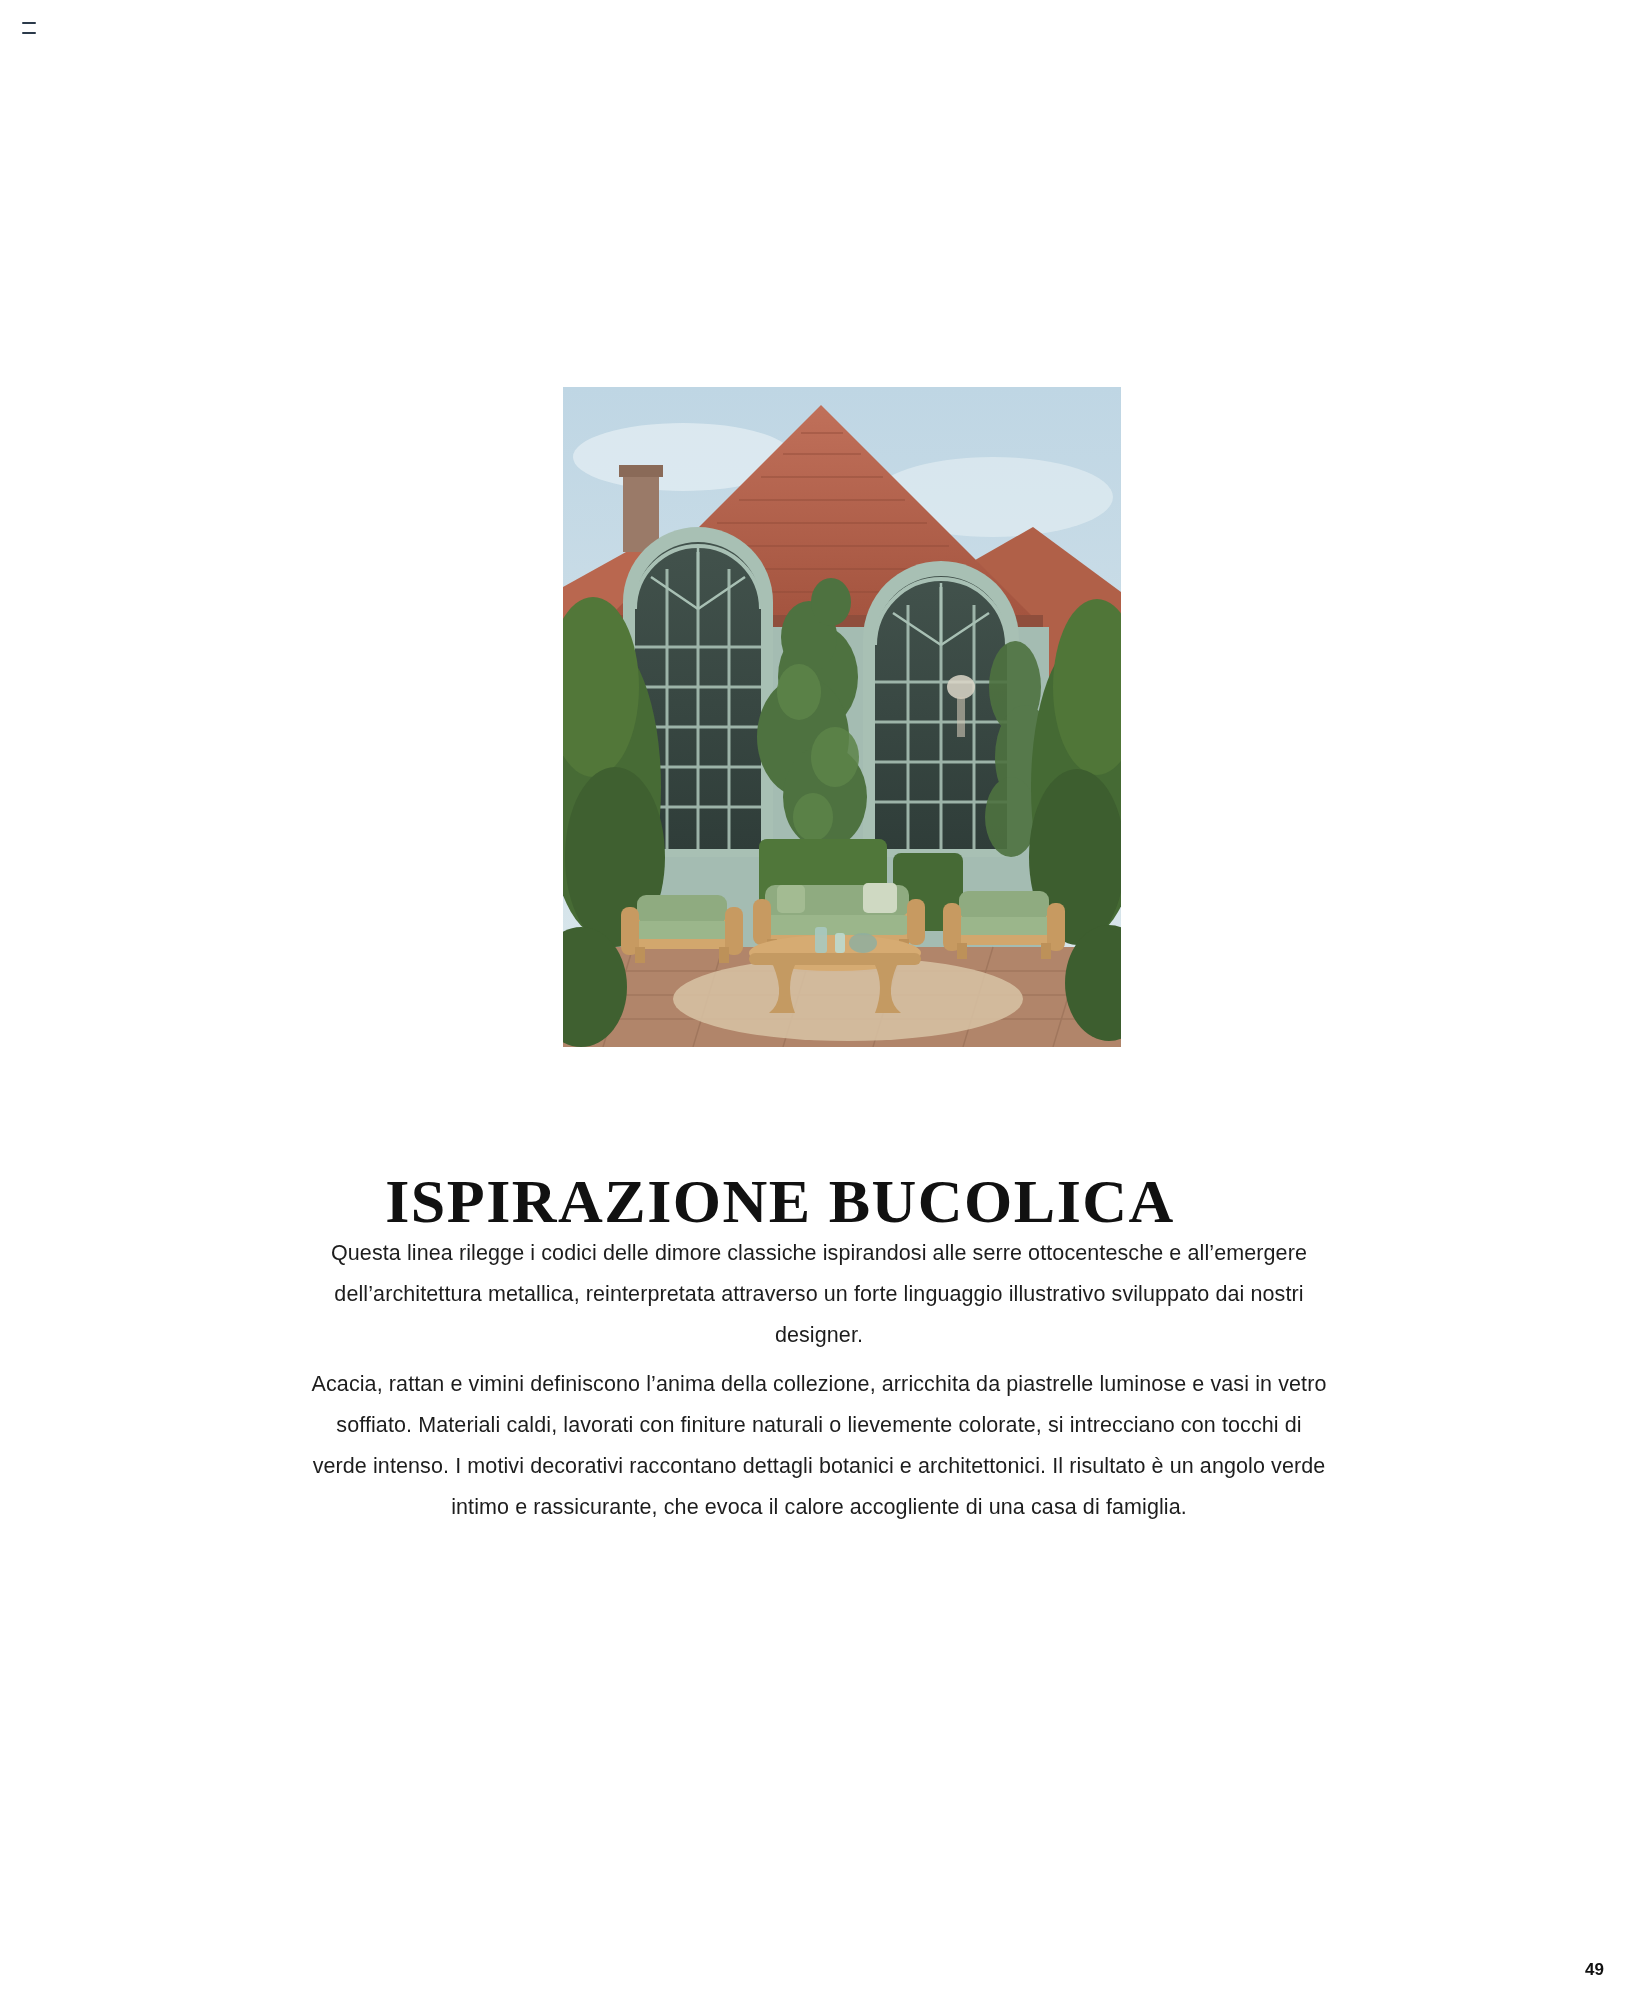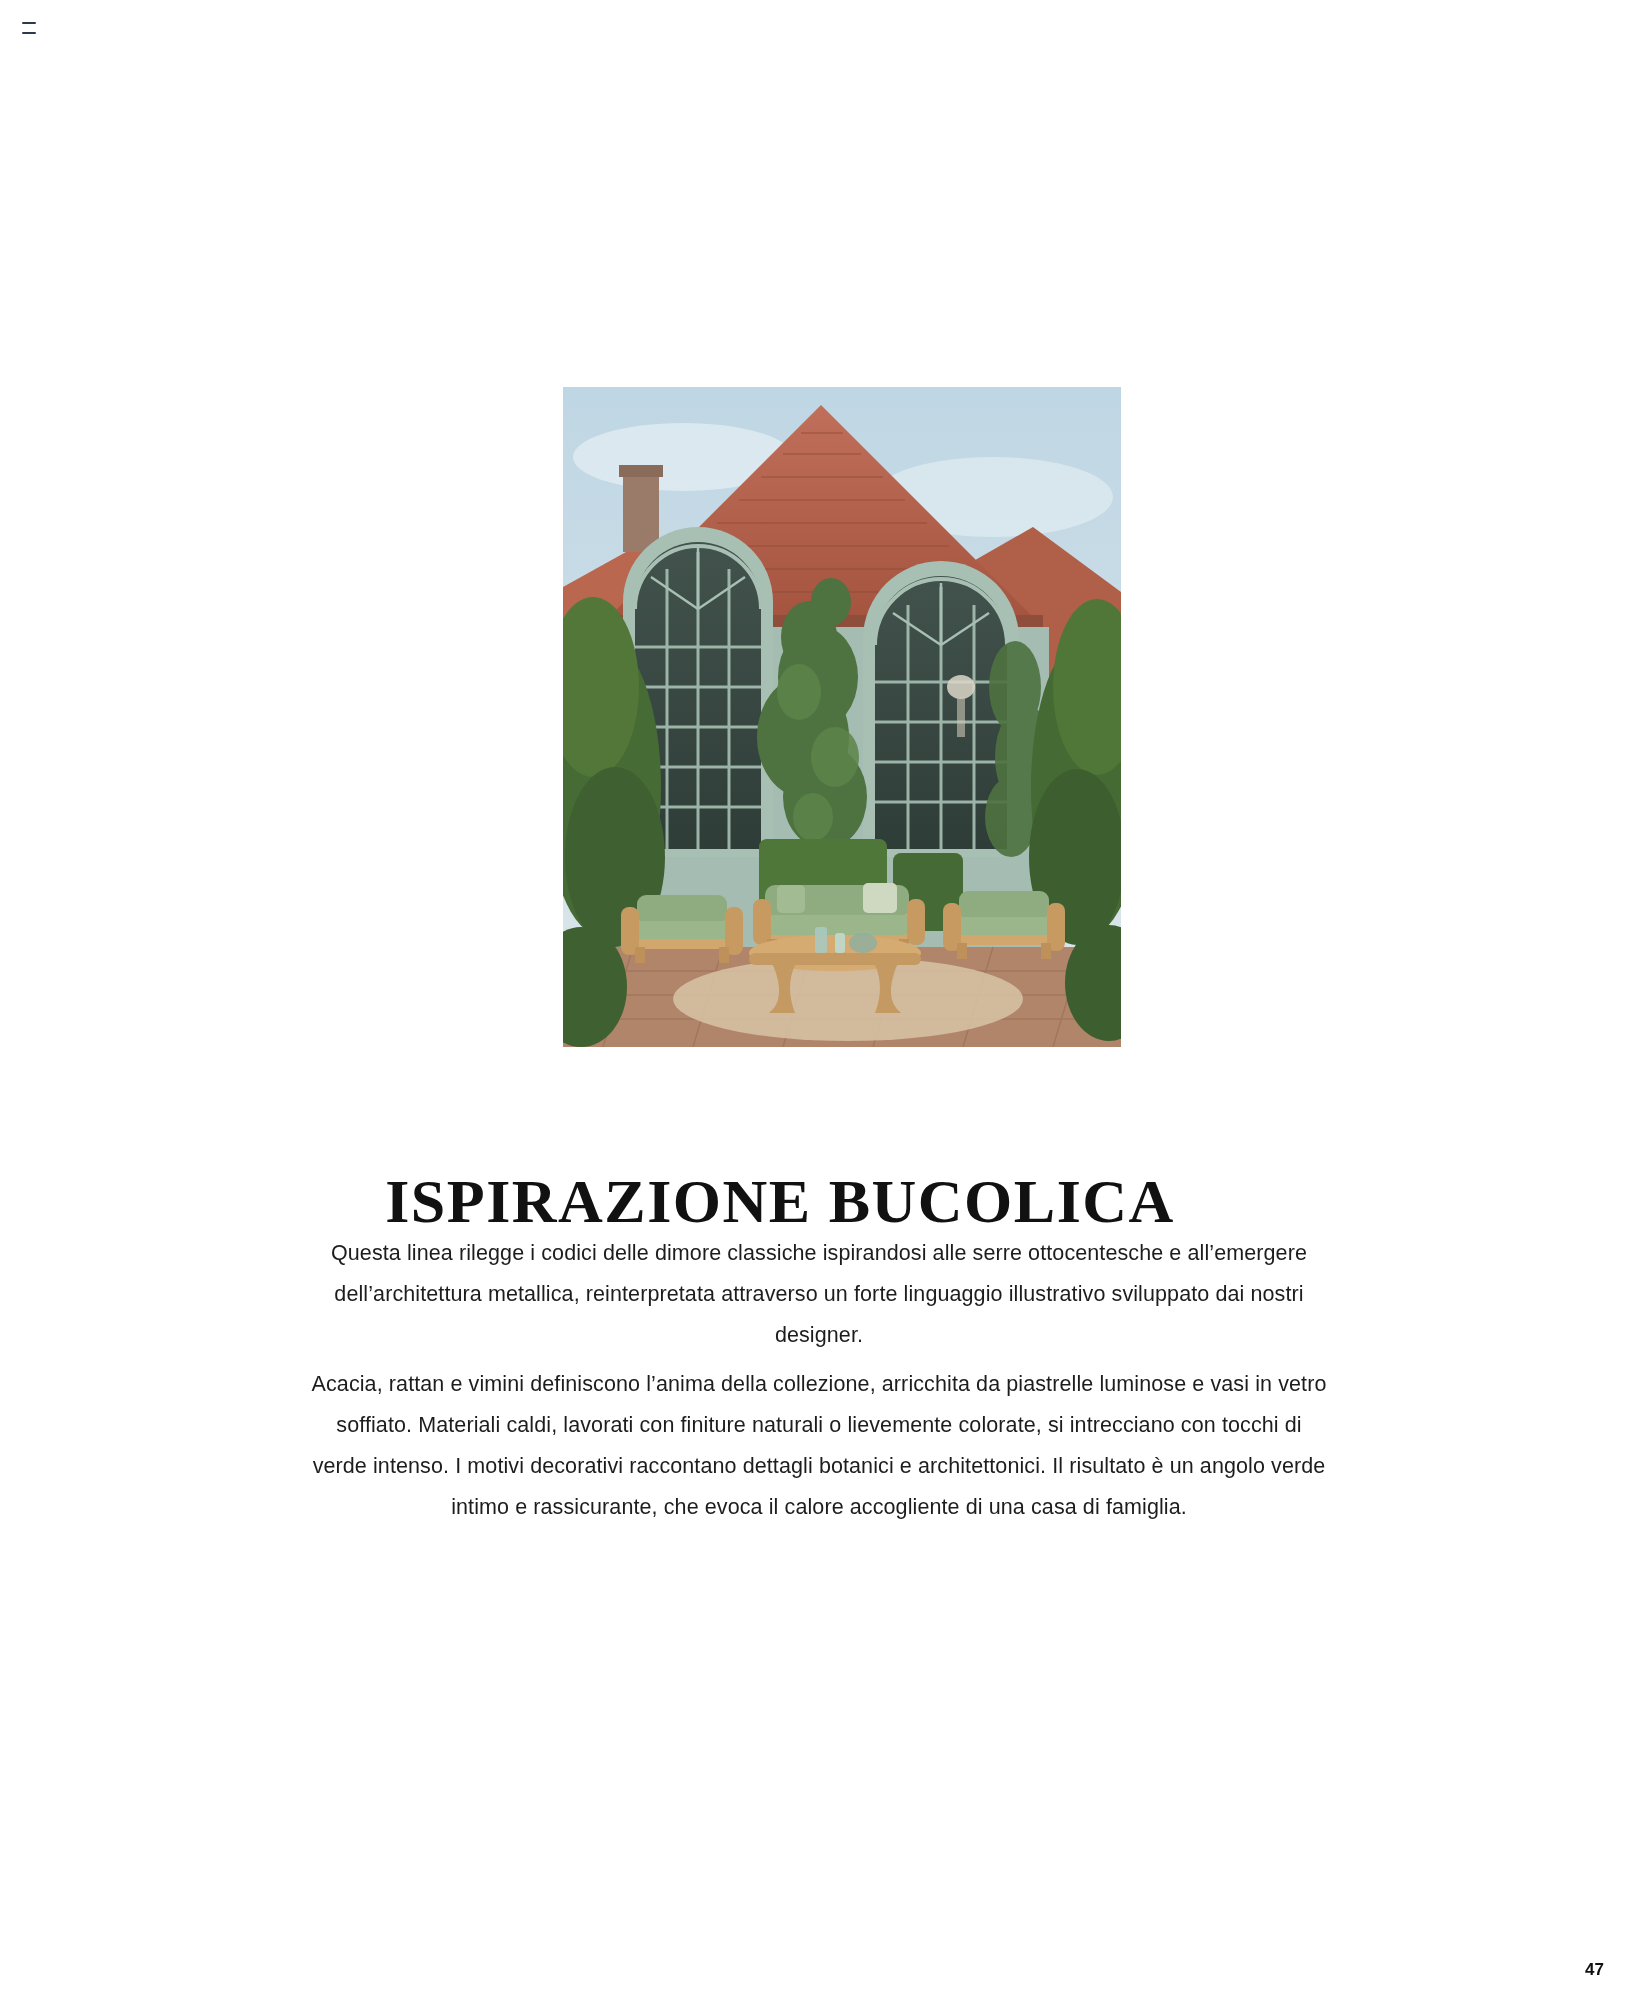--- a/index.html
+++ b/index.html
@@ -303,14 +303,14 @@
     </svg>
   </div>
 
   <h1 class="headline">ISPIRAZIONE BUCOLICA</h1>
 
   <div class="body-copy">
     <p>Questa linea rilegge i codici delle dimore classiche ispirandosi alle serre ottocentesche e all’emergere dell’architettura metallica, reinterpretata attraverso un forte linguaggio illustrativo sviluppato dai nostri designer.</p>
     <p>Acacia, rattan e vimini definiscono l’anima della collezione, arricchita da piastrelle luminose e vasi in vetro soffiato. Materiali caldi, lavorati con finiture naturali o lievemente colorate, si intrecciano con tocchi di verde intenso. I motivi decorativi raccontano dettagli botanici e architettonici. Il risultato è un angolo verde intimo e rassicurante, che evoca il calore accogliente di una casa di famiglia.</p>
   </div>
 
-  <div class="page-number">47</div>
+  <div class="page-number">49</div>
 </div>
 
 </body></html>

